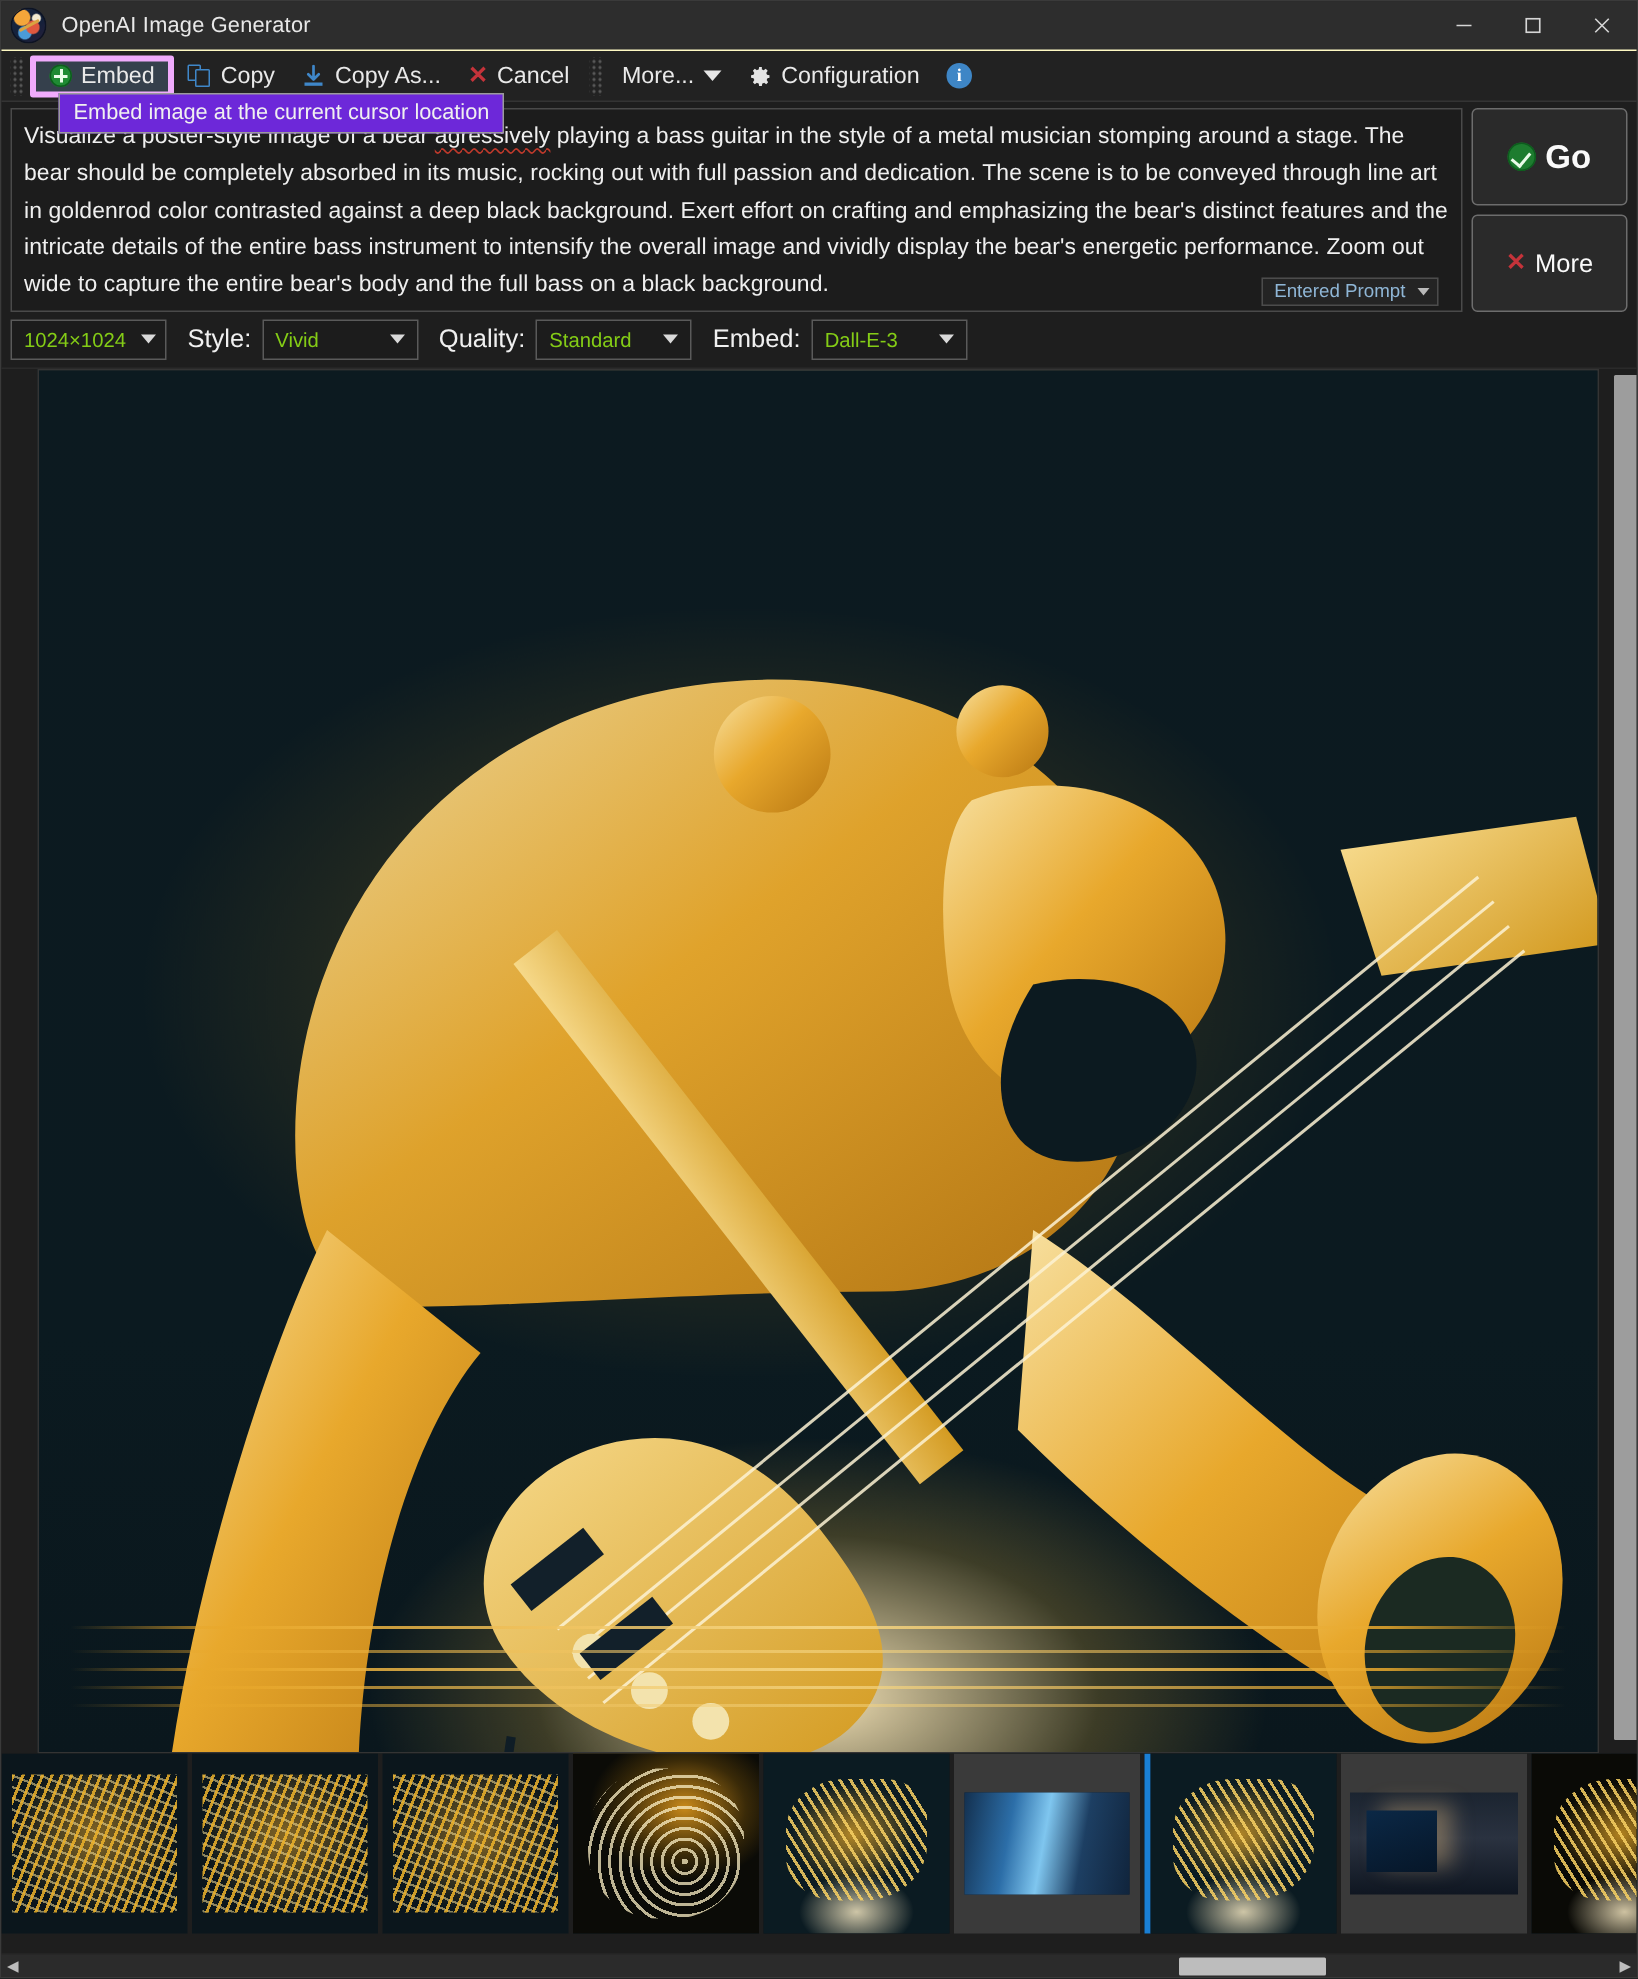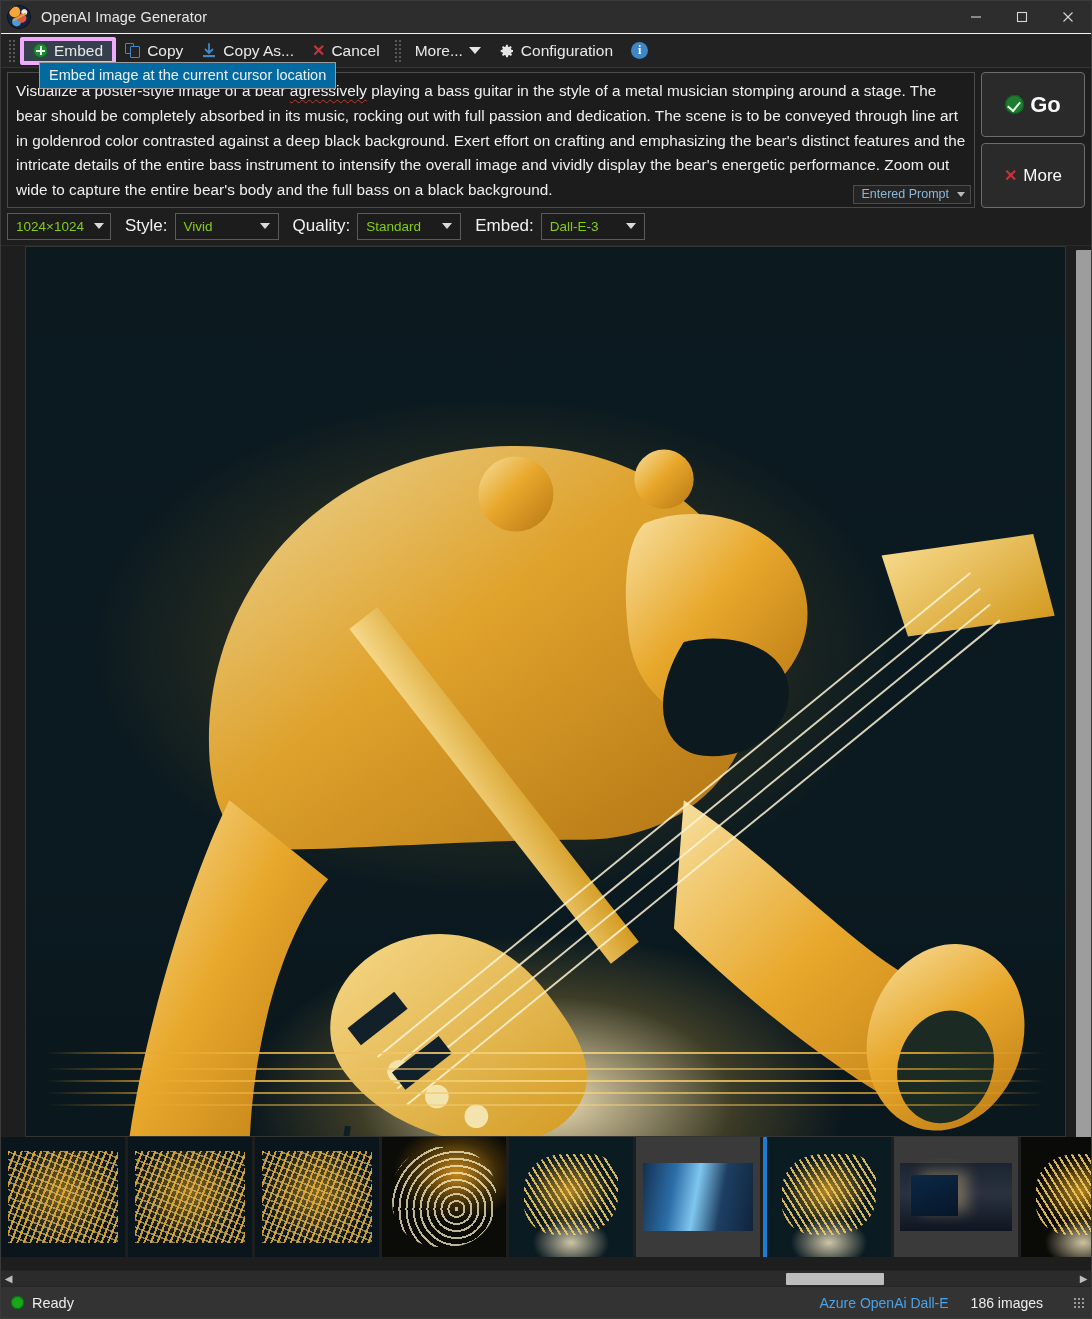--- a/index.html
+++ b/index.html
@@ -107,21 +107,21 @@
   }
   .caret-down {
     width: 0; height: 0;
     border-left: 6px solid transparent; border-right: 6px solid transparent;
     border-top: 7px solid #e6e6e6;
   }
 
   
   .tooltip {
     position: absolute; left: 38px; top: 28px;
-    background: #0369a1;
+    background: #6d28d9;
     border: 1px solid #9b9b9b;
     color: #f0f0f0; font-size: 14.5px;
     padding: 4px 9px 5px 9px;
     white-space: nowrap;
     z-index: 50;
   }
 
   
   .prompt-row {
     display: flex; align-items: stretch;
@@ -138,21 +138,21 @@
   .prompt-text {
     color: #efefef; font-size: 15.3px; line-height: 24.8px;
     letter-spacing: .05px;
   }
   .squiggle {
     text-decoration: underline wavy #c0392b;
     text-decoration-thickness: 1px;
     text-underline-offset: 3px;
   }
   .prompt-chip {
-    position: absolute; right: 3px; bottom: 3px;
+    position: absolute; right: 15px; bottom: 3px;
     height: 19px; min-width: 104px;
     background: #242424; border: 1px solid #4c4c4c;
     display: flex; align-items: center; justify-content: space-between;
     padding: 0 5px 0 7px;
     color: #8fb6d6; font-size: 12.5px;
   }
   .chip-caret {
     width: 0; height: 0; margin-left: 8px;
     border-left: 4px solid transparent; border-right: 4px solid transparent;
     border-top: 5px solid #b9b9b9;
@@ -598,23 +598,14 @@
   </div>
 
   <div class="scrollbar-h">
     <div class="sb-arrow">◀</div>
     <div class="sb-track">
       <div class="sb-thumb"></div>
     </div>
     <div class="sb-arrow">▶</div>
   </div>
 
-  <div class="statusbar">
-    <div class="status-dot"></div>
-    <div class="status-text">Ready</div>
-    <div class="status-right">
-      <div class="status-link">Azure OpenAi Dall-E</div>
-      <div class="status-count">186 images</div>
-      <div class="resize-grip"></div>
-    </div>
-  </div>
 
 </div>
 
 </body></html>

